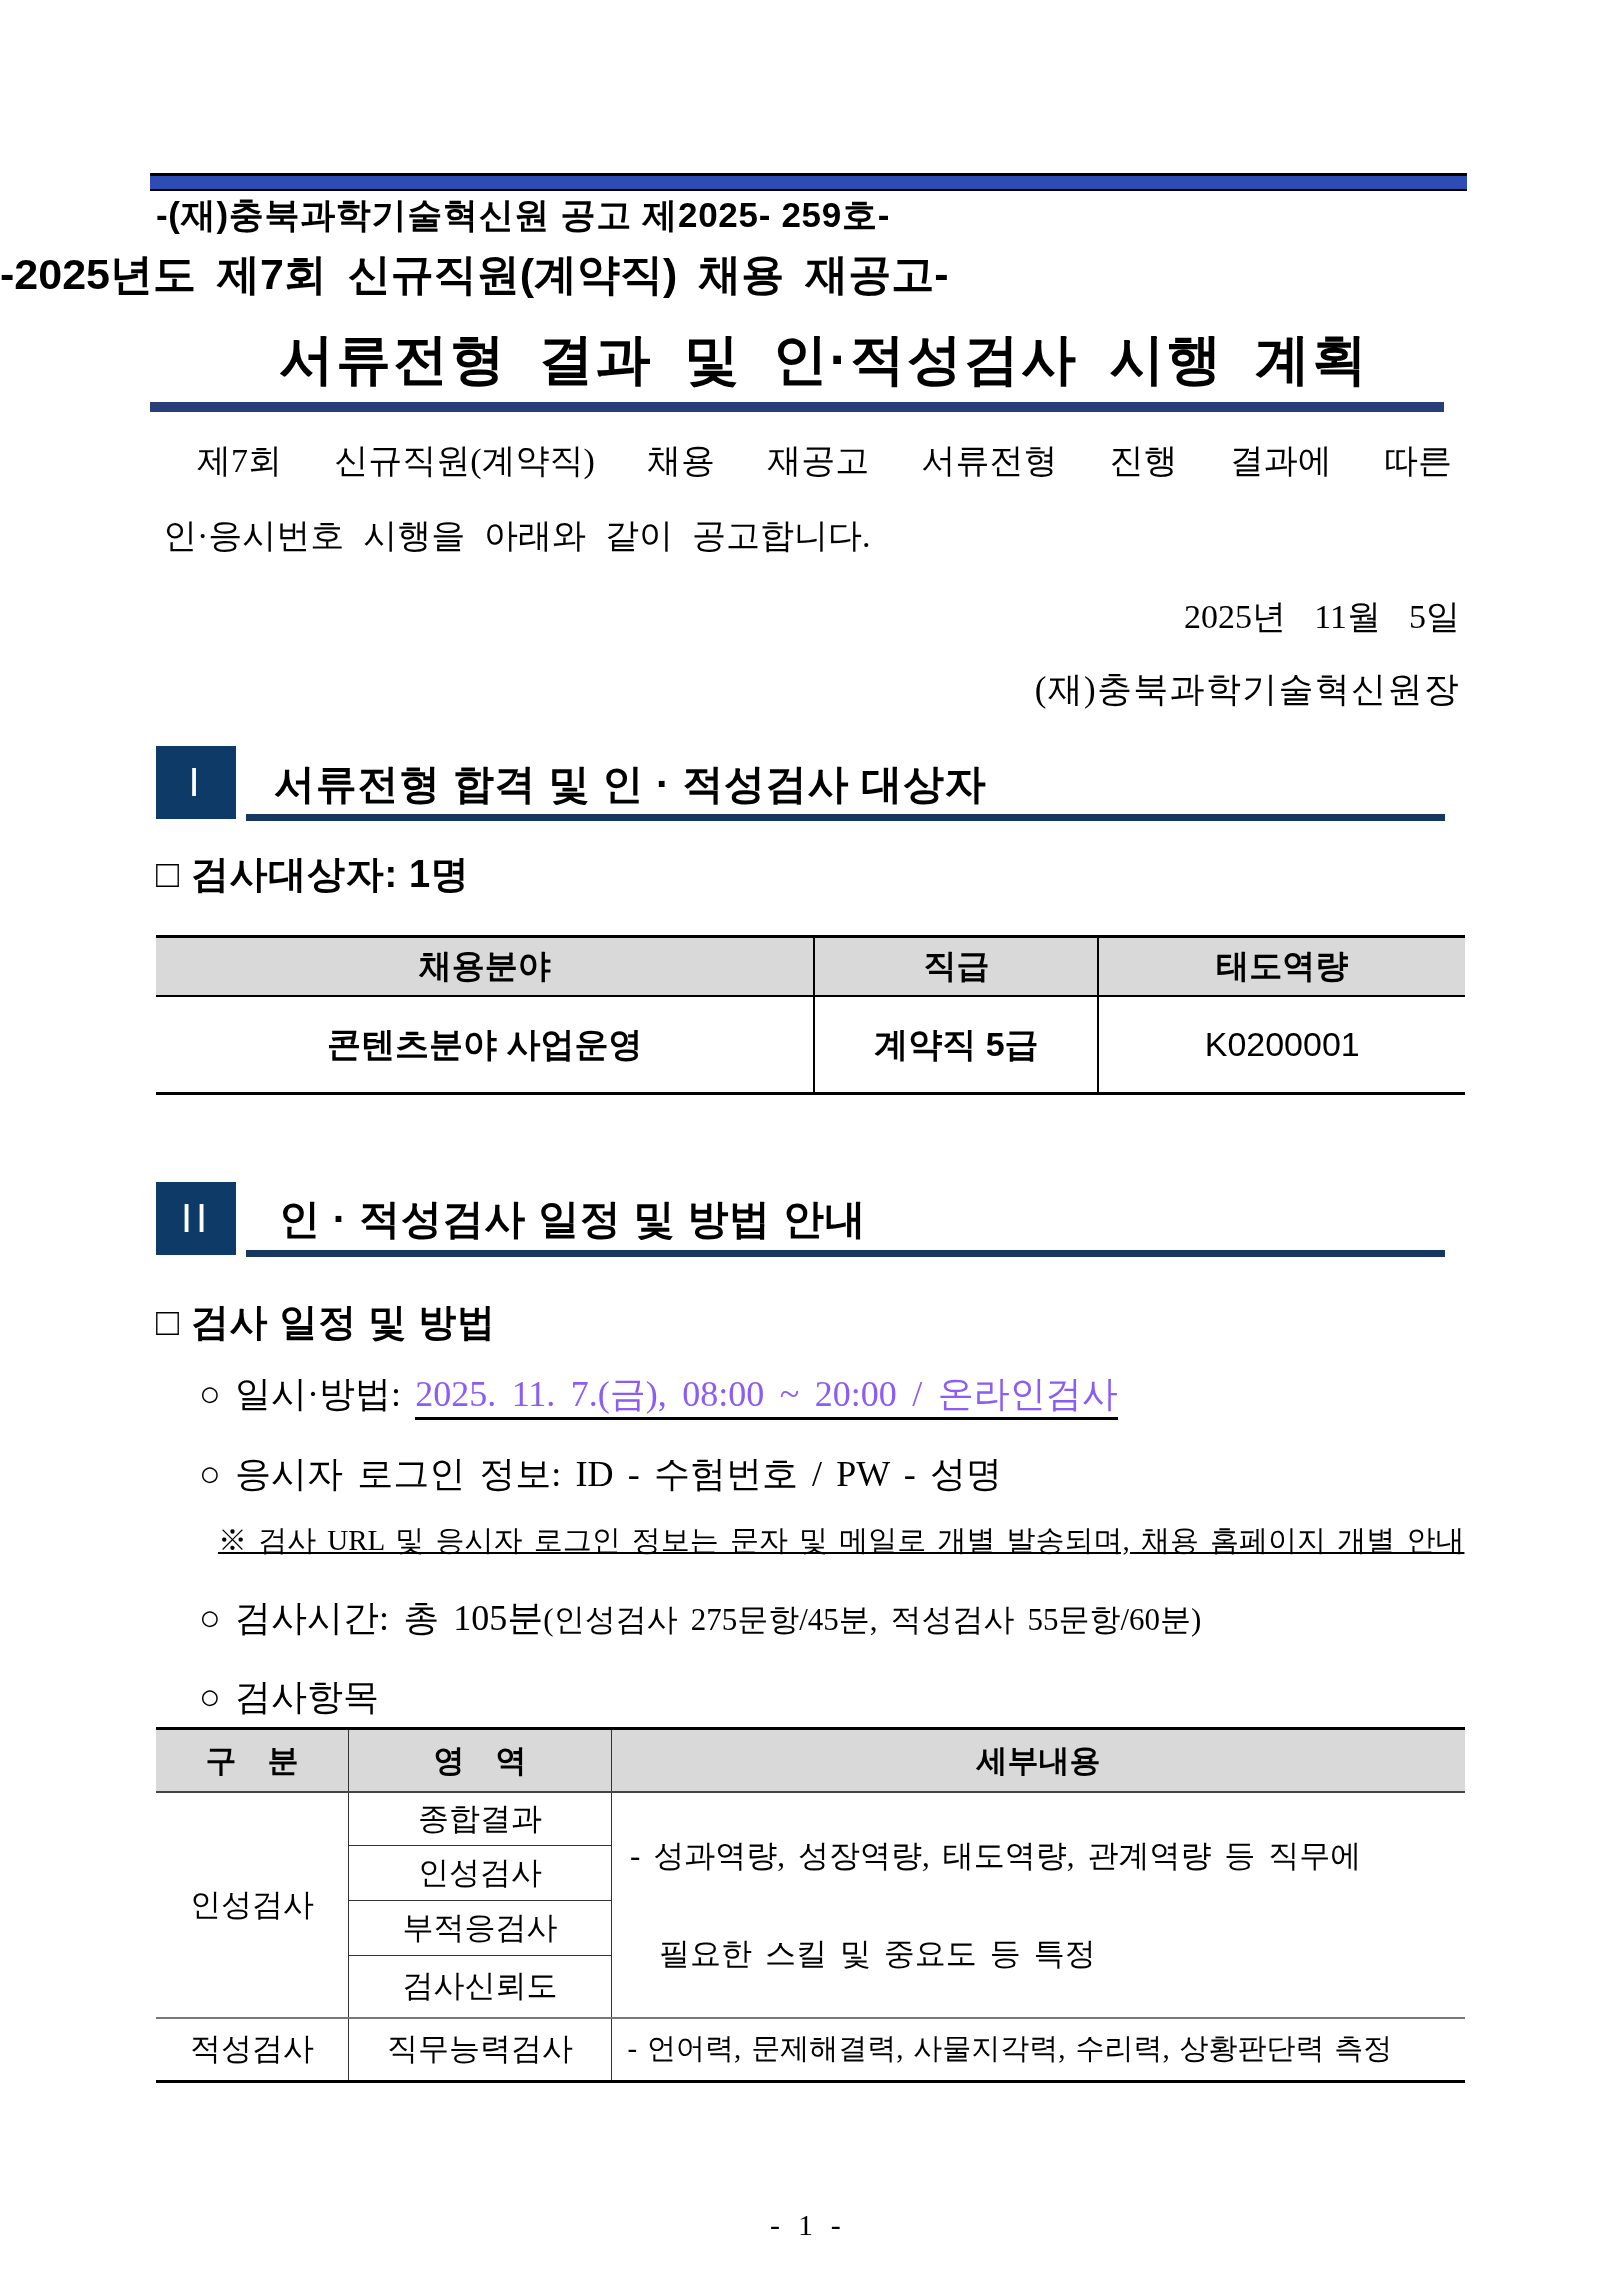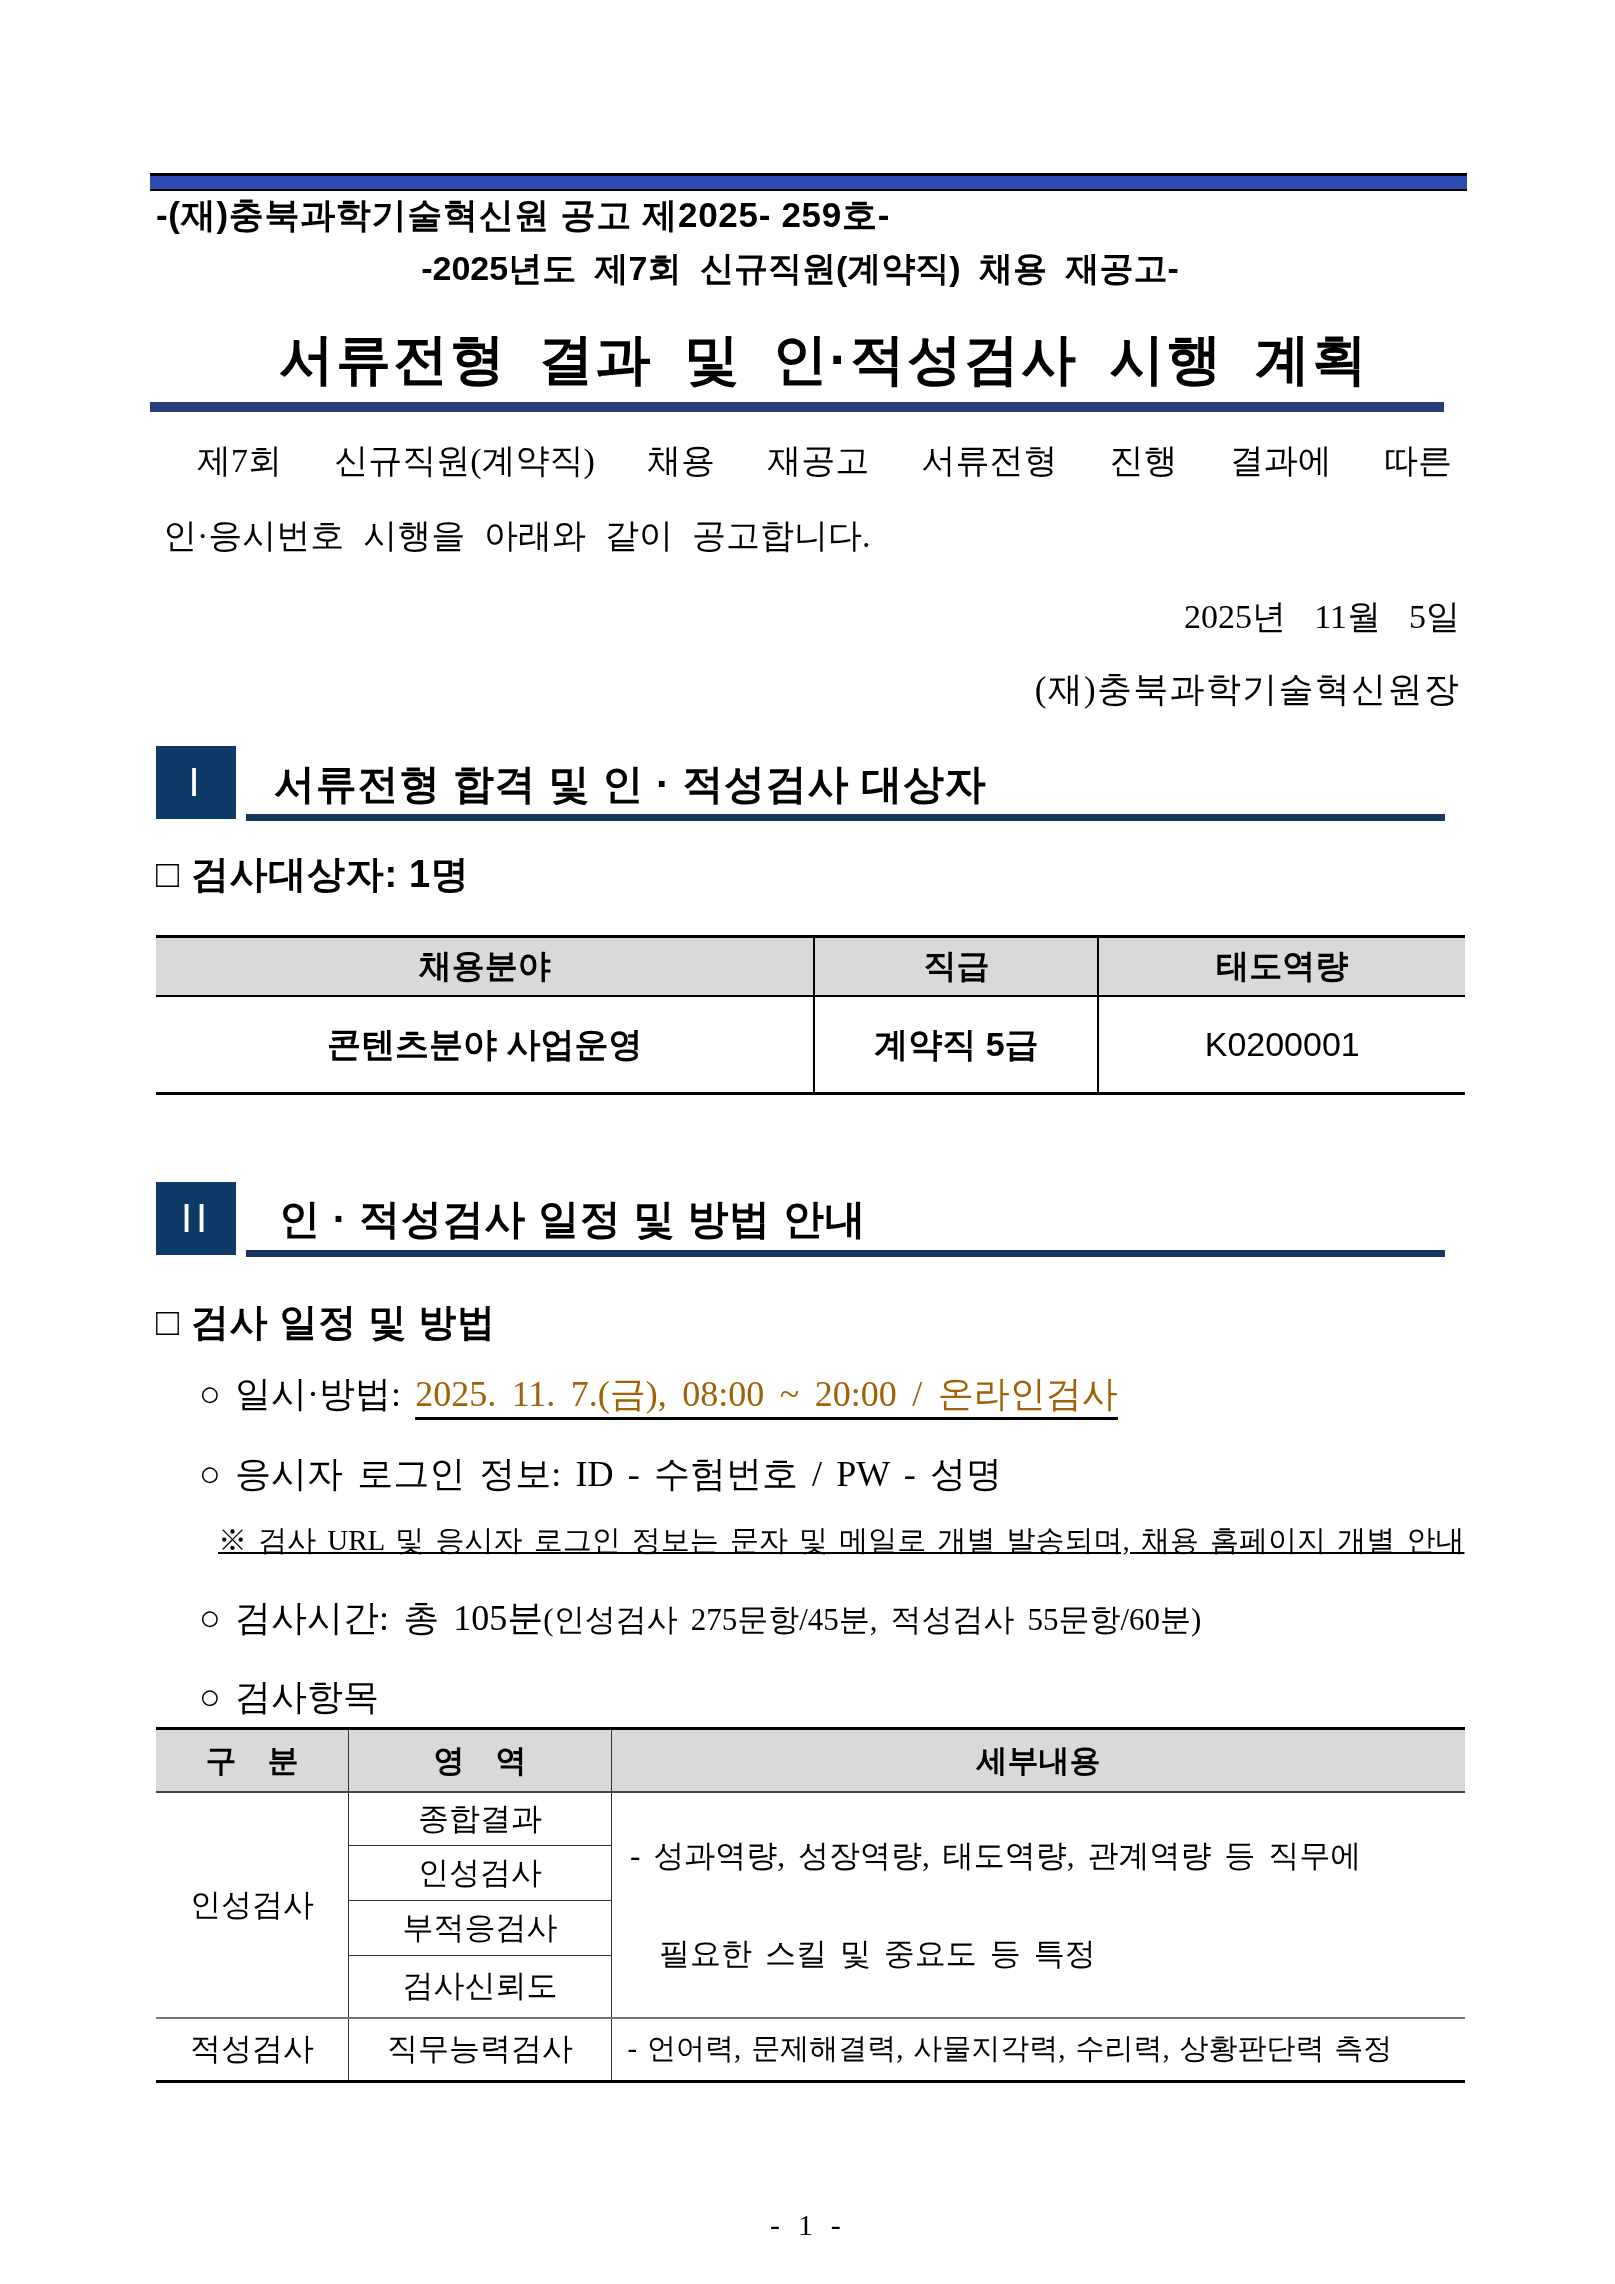--- a/index.html
+++ b/index.html
@@ -5,21 +5,21 @@
   html,body{margin:0;padding:0;background:#ffffff;}
   .page{position:relative;width:1616px;height:2284px;background:#ffffff;overflow:hidden;
         font-family:"Liberation Sans",sans-serif;color:#000;}
   .abs{position:absolute;}
   .gothic{font-family:"Liberation Sans",sans-serif;font-weight:bold;}
   .serif{font-family:"Liberation Serif",serif;font-weight:normal;}
 
   .top-bar{left:150px;top:173px;width:1317px;height:13px;background:#2d4db4;
            border-top:3.3px solid #000;border-bottom:2px solid #000;}
   .notice-no{left:156px;top:192px;font-size:35px;letter-spacing:0.7px;}
-  .title1{left:0;top:246px;width:1600px;text-align:center;font-size:34px;word-spacing:9px;}
+  .title1{left:0;top:246px;width:1600px;text-align:left;font-size:43px;word-spacing:9px;}
   .title2{left:16px;top:323px;width:1616px;text-align:center;font-size:55px;word-spacing:14.3px;letter-spacing:2px;}
   .title-underline{left:150px;top:402px;width:1294px;height:10.4px;background:#283e7b;}
 
   .intro1{left:163px;top:435px;width:1289px;font-size:34px;line-height:52px;
           text-align:justify;text-align-last:justify;text-indent:34px;word-spacing:6.5px;}
   .intro2{left:163px;top:510px;width:1289px;font-size:34px;line-height:52px;word-spacing:10.4px;}
   .date-line{left:782px;top:594px;width:678px;text-align:right;font-size:34px;word-spacing:19.6px;}
   .signer-line{left:782px;top:666px;width:678px;text-align:right;font-size:35px;letter-spacing:1.3px;}
 
   .sec-box{width:80px;height:73px;background:#0d3a67;display:flex;align-items:center;justify-content:center;}
@@ -44,21 +44,21 @@
   .sec2-title{left:279px;top:1185px;height:68px;line-height:68px;font-size:41px;letter-spacing:0.7px;}
   .sec2-underline{left:246px;top:1250px;width:1199px;height:6.5px;background:#17375e;}
   .sub2{left:156px;top:1297px;font-size:38px;letter-spacing:0.7px;}
 
   .bullet{font-size:36px;word-spacing:5.2px;}
   .b1{left:199px;top:1370px;}
   .b2{left:199px;top:1450px;}
   .b3{left:218px;top:1521px;font-size:29px;word-spacing:3.9px;text-decoration:underline;}
   .b4{left:199px;top:1594px;}
   .b5{left:199px;top:1673px;}
-  .sched-link{color:#a16207;border-bottom:3.3px solid #000;padding-bottom:2.6px;word-spacing:6.5px;}
+  .sched-link{color:#8b5cf6;border-bottom:3.3px solid #000;padding-bottom:2.6px;word-spacing:6.5px;}
   .paren{font-size:31px;}
 
   .t2wrap{left:156px;top:1727px;width:1309px;}
   .t2wrap table{border-top:3.9px solid #000;border-bottom:3.9px solid #000;}
   .t2wrap th{background:#d9d9d9;height:59px;font-size:31px;font-weight:bold;
              border-bottom:2.6px solid #444;font-family:"Liberation Sans",sans-serif;}
   .t2wrap td{font-family:"Liberation Serif",serif;font-size:31px;text-align:center;vertical-align:middle;}
   .t2wrap .c2,.t2wrap .c3{border-left:1.3px solid #333;}
   .t2wrap .area-row td.c2{border-bottom:1.3px solid #333;}
   .t2wrap tr.group2 td{border-top:2.6px solid #777;}

